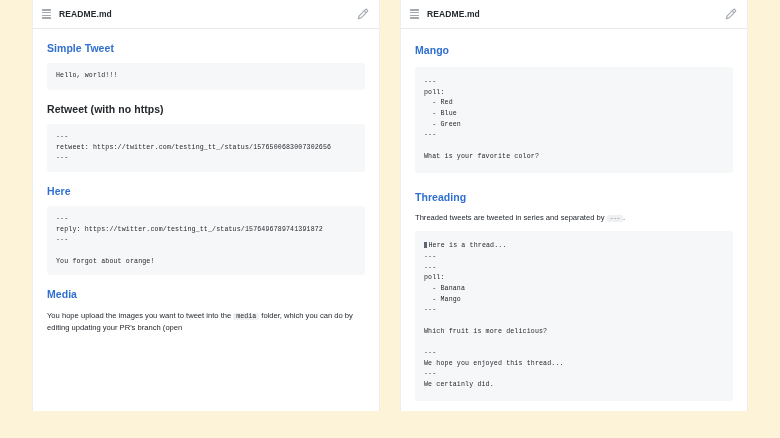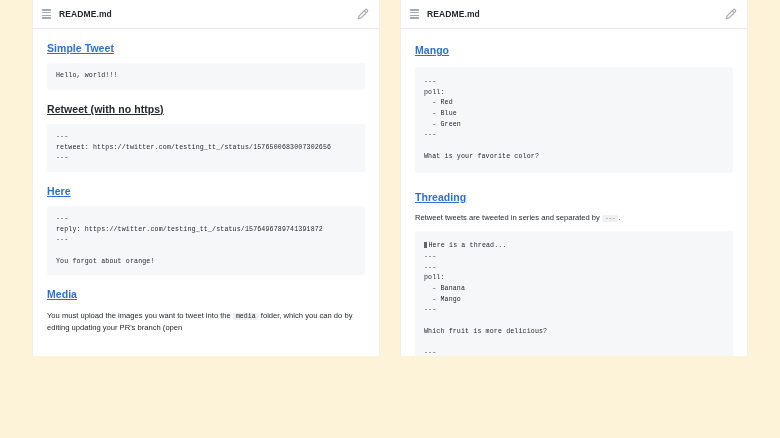--- a/index.html
+++ b/index.html
@@ -14,21 +14,21 @@
     position: relative;
     width: 780px; height: 438px;
     background: #fdf3d8;
     display: flex;
     gap: 20px;
     padding: 0 32px;
   }
   .panel {
     background: #ffffff;
     flex: 1 1 0;
-    height: 356px;
+    height: 411px;
     margin-top: 0;
     display: flex;
     flex-direction: column;
     overflow: hidden;
     border-left: 1px solid #eceef0;
     border-right: 1px solid #eceef0;
   }
   .panel-header {
     height: 29px;
     min-height: 29px;
@@ -76,21 +76,20 @@
   }
   .panel-body.right { padding-top: 12px; }
 
   h2.md-h {
     font-size: 10.5px;
     line-height: 1.25;
     color: #2f6fd0;
     font-weight: 700;
     margin: 0 0 8px 0;
     letter-spacing: .05px;
-    text-decoration: underline;
   }
   h2.md-h.dark { color: #24292e; }
   .sect { margin-bottom: 13px; }
   .sect:first-child h2.md-h { margin-top: 3px; }
 
   pre.code {
     background: #f6f7f9;
     border-radius: 3px;
     margin: 0;
     padding: 8px 9px;
@@ -171,21 +170,21 @@
         <h2 class="md-h">Here</h2>
         <pre class="code">---
 reply: https://twitter.com/testing_tt_/status/1576496789741391872
 ---
 
 You forgot about orange!</pre>
       </div>
 
       <div class="sect">
         <h2 class="md-h">Media</h2>
-        <p class="md-p"><span>You must upload the images you want to tweet into the</span> <code class="inline">media</code> <span>folder, which you can do by editing updating your PR's branch (open</span>  </p>
+        <p class="md-p"><span>You hope upload the images you want to tweet into the</span> <code class="inline">media</code> <span>folder, which you can do by editing updating your PR's branch (open</span>  </p>
 
       </div>
 
     </div>
   </div>
 
   <div class="panel">
     <div class="panel-header">
       <div class="hdr-left">
         <span class="list-icon">
@@ -212,21 +211,21 @@
   - Red
   - Blue
   - Green
 ---
 
 What is your favorite color?</pre>
       </div>
 
       <div class="sect">
         <h2 class="md-h">Threading</h2>
-        <p class="md-p"><span>Retweet tweets are tweeted in series and separated by</span> <code class="inline dash">---</code><span>.</span></p>
+        <p class="md-p"><span>Threaded tweets are tweeted in series and separated by</span> <code class="inline dash">---</code><span>.</span></p>
         <pre class="code" style="padding:10px 9px"><span class="caret"></span><span>Here is a thread...</span><span>
 ---
 ---
 poll:
   - Banana
   - Mango
 ---
 
 Which fruit is more delicious?
 

